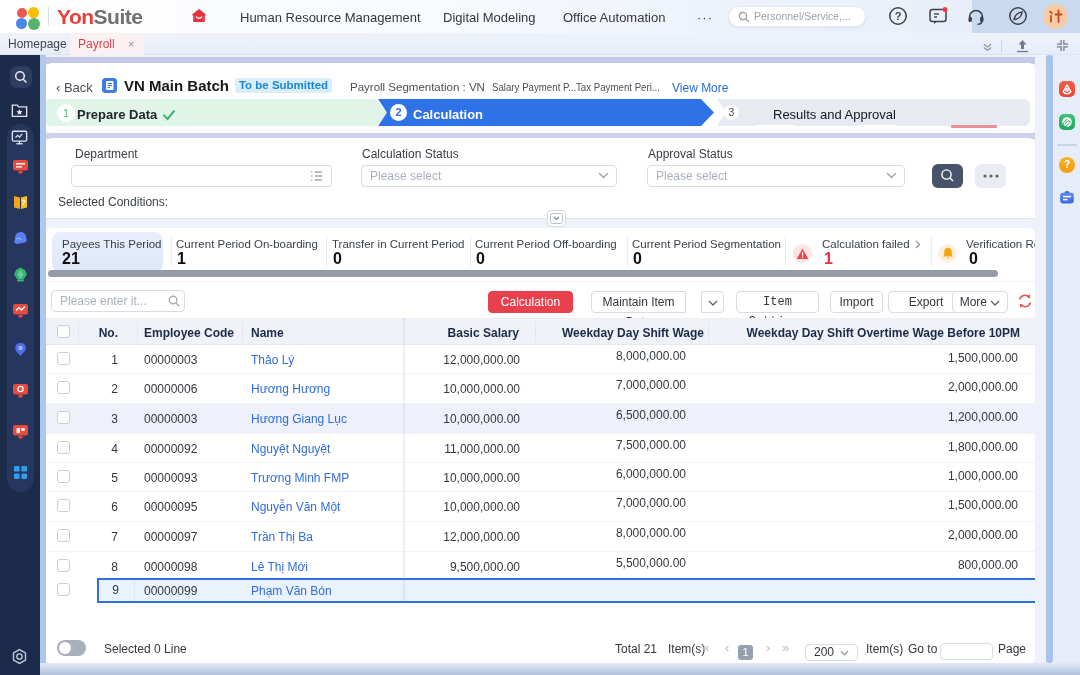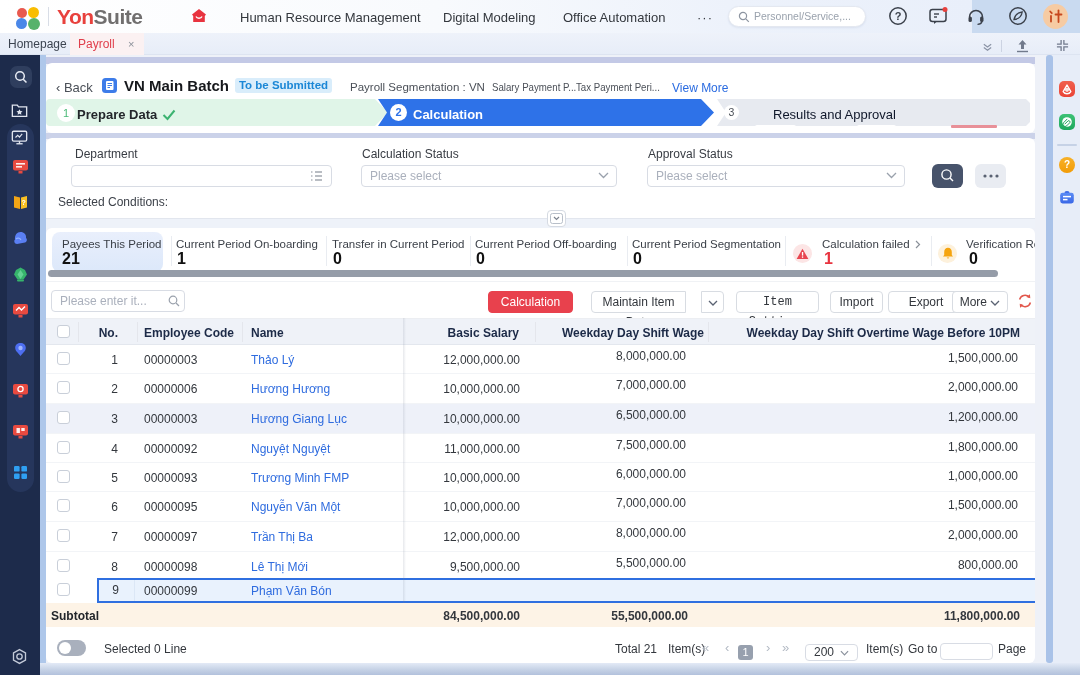--- a/index.html
+++ b/index.html
@@ -328,26 +328,20 @@
 
     <div class="abs" style="left:0;top:350px;width:989px;height:25px;background:#fff;">
       <span class="cb" style="top:5px;"></span>
       <div class="abs" style="left:51px;top:0;width:938px;height:25px;background:#e9f2fd;border:2px solid #2f6fe0;border-right:none;"></div>
       <div class="abs" style="left:88px;top:2px;width:1px;height:21px;background:#dbe7f6;"></div>
       <span class="td num" style="left:41px;top:5px;width:32px;">9</span>
       <span class="td" style="left:98px;top:6px;">00000099</span>
       <span class="td link" style="left:205px;top:6px;">Phạm Văn Bón</span>
     </div>
 
-    <div class="abs" style="left:0;top:375px;width:989px;height:24px;background:#fdf3e6;">
-      <span class="td" style="left:5px;top:6px;font-weight:bold;color:#23262b;">Subtotal</span>
-      <span class="td num" style="left:334px;top:6px;width:140px;font-weight:bold;">84,500,000.00</span>
-      <span class="td num" style="left:502px;top:6px;width:140px;font-weight:bold;">55,500,000.00</span>
-      <span class="td num" style="left:832px;top:6px;width:142px;font-weight:bold;">11,800,000.00</span>
-    </div>
 
     <div class="abs" style="left:357px;top:90px;width:3px;height:285px;background:linear-gradient(90deg,rgba(120,130,150,0.18),rgba(120,130,150,0));"></div>
 
     <div class="abs" style="left:11px;top:412px;width:29px;height:16px;background:#a9b0bd;border-radius:8px;">
         <span style="position:absolute;left:2px;top:2px;width:12px;height:12px;border-radius:50%;background:#fff;"></span>
       </div>
     <div class="abs" style="left:58px;top:414px;font-size:12px;color:#33373d;">Selected 0 Line</div>
     <div class="abs" style="left:569px;top:414px;font-size:12px;color:#33373d;">Total 21</div>
     <div class="abs" style="left:622px;top:414px;font-size:12px;color:#33373d;">Item(s)</div>
     <div class="abs" style="left:656px;top:412px;font-size:13px;color:#b3bac4;">«</div>

